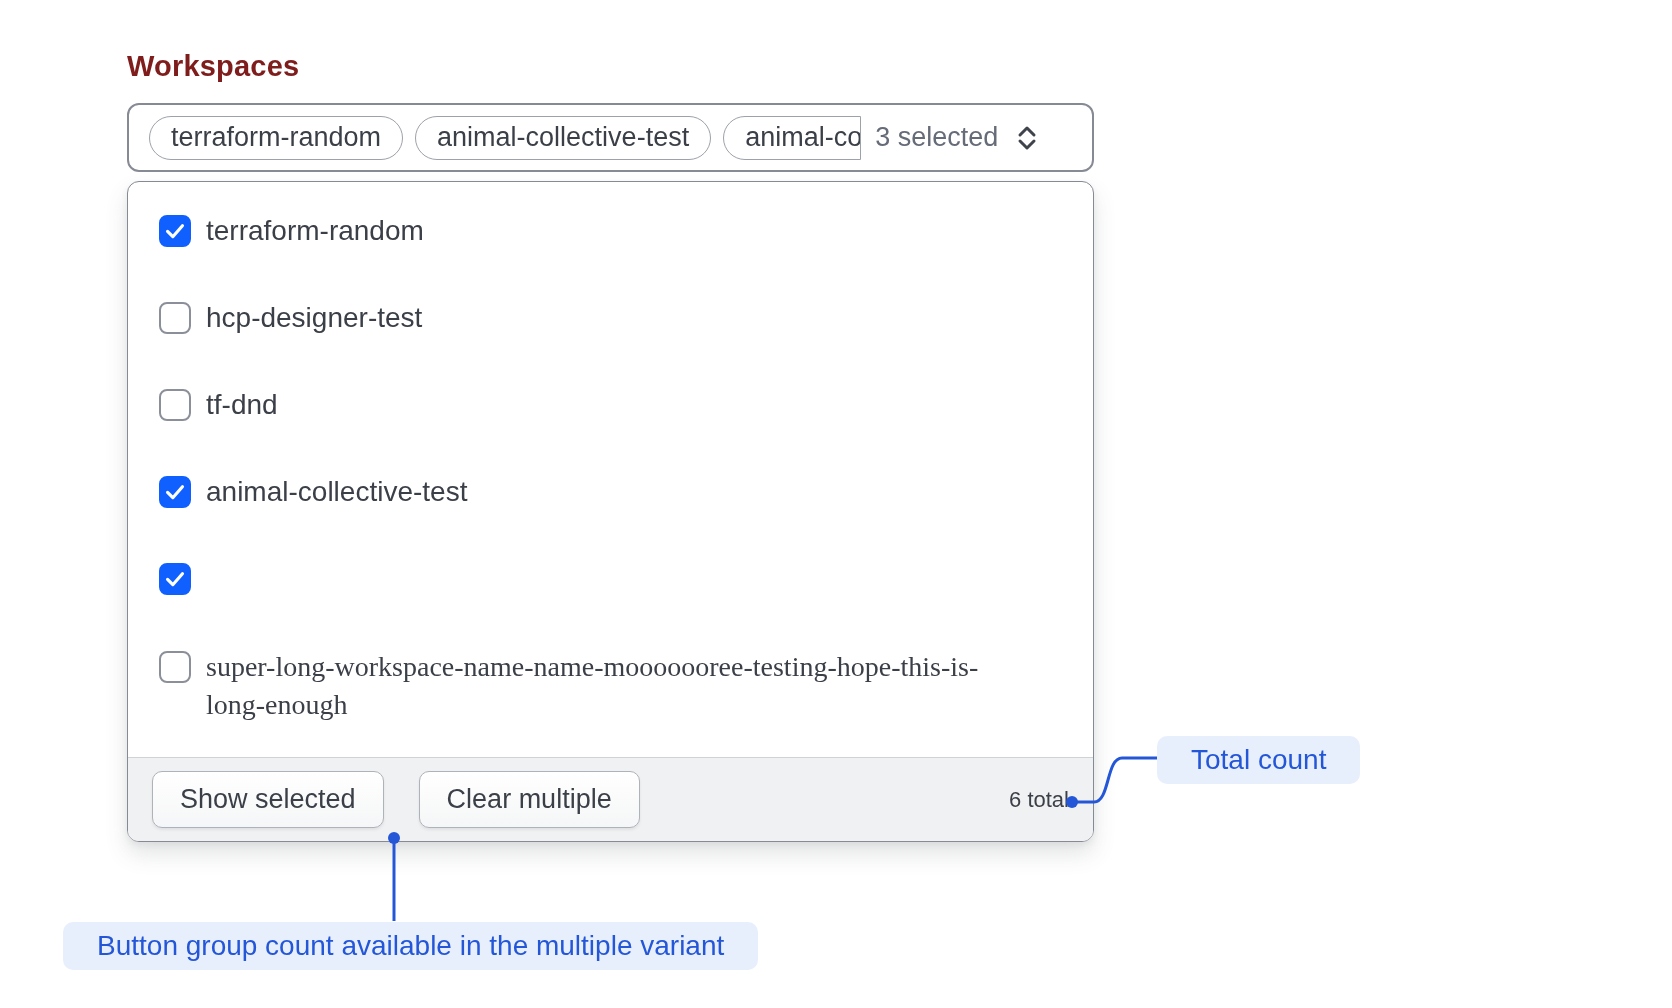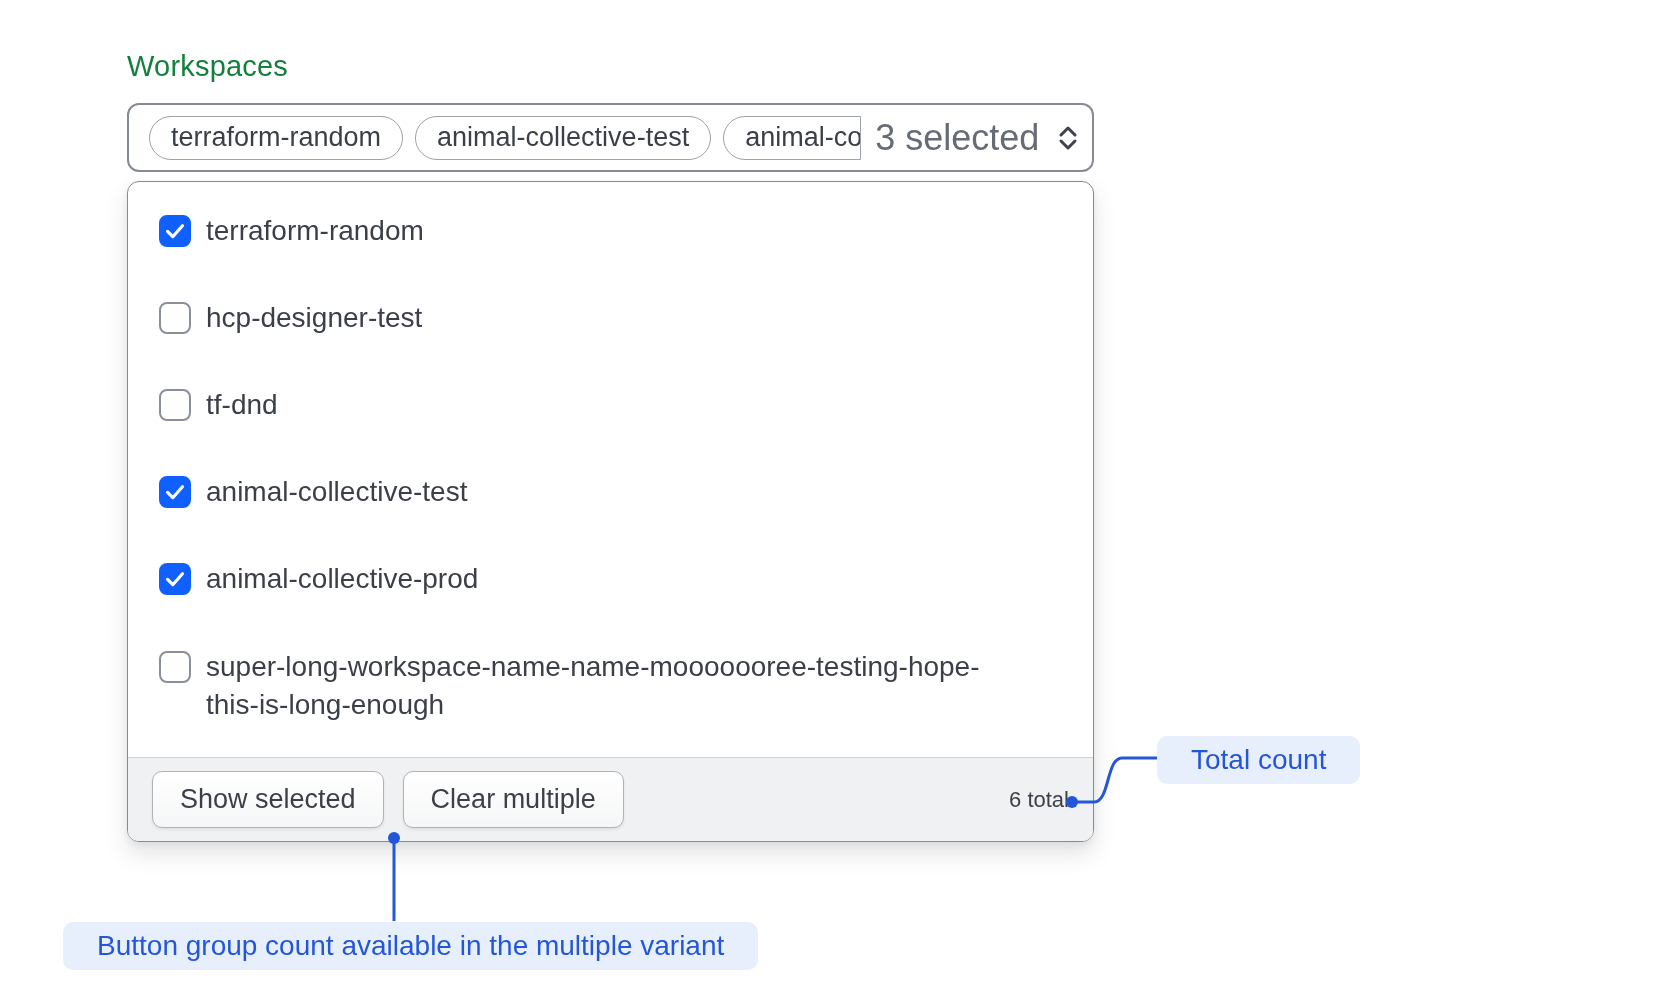--- a/index.html
+++ b/index.html
@@ -15,22 +15,22 @@
     background: #ffffff;
     overflow: hidden;
   }
 
   
   #ws-label {
     position: absolute;
     left: 127px;
     top: 50px;
     font-size: 29px;
-    font-weight: 400;
-    color: #15803d;
+    font-weight: 700;
+    color: #7f1d1d;
     letter-spacing: 0.2px;
   }
 
   
   #trigger {
     position: absolute;
     left: 127px;
     top: 103px;
     width: 967px;
     height: 69px;
@@ -56,21 +56,21 @@
     white-space: nowrap;
     flex-shrink: 0;
   }
   .tag-pill.clipped {
     width: 138px;
     padding-right: 0;
     border-radius: 22px 0 0 22px;
     overflow: hidden;
   }
   #selected-count {
-    font-size: 36px;
+    font-size: 27px;
     color: var(--text-muted, #656b77);
     white-space: nowrap;
     margin-left: 2px;
   }
   #trigger-chevron { flex-shrink: 0; margin-left: 2px; display: flex; }
 
   
   #panel {
     position: absolute;
     left: 127px;
@@ -94,20 +94,21 @@
     display: flex;
     align-items: center;
     min-height: 87px;
     padding: 0 24px 0 31px;
     gap: 15px;
     cursor: pointer;
   }
   .option.multiline {
     align-items: flex-start;
     padding-top: 26px;
+    font-family: Liberation Serif, serif;
   }
   .option.multiline .checkbox { margin-top: 3px; }
   .checkbox {
     width: 32px;
     height: 32px;
     border-radius: 8px;
     border: 2px solid #8b8f99;
     background: #ffffff;
     flex-shrink: 0;
     display: flex;
@@ -132,21 +133,21 @@
   #panel-footer {
     position: absolute;
     left: 0; right: 0; bottom: 0;
     height: 84px;
     background: var(--footer-bg, #f0f1f3);
     border-top: 1.5px solid #cfd2d7;
     border-radius: 0 0 10px 10px;
     display: flex;
     align-items: center;
     padding: 8px 24px;
-    gap: 19px;
+    gap: 35px;
   }
   .footer-btn {
     height: 57px;
     padding: 0 27px;
     font-family: inherit;
     font-size: 27px;
     color: var(--text-primary, #3b3f47);
     background: linear-gradient(180deg, #ffffff, #f5f6f7);
     border: 1.5px solid #aeb2b9;
     border-radius: 10px;
@@ -234,21 +235,20 @@
             </svg>
         </span>
         <span class="option-label">animal-collective-test</span>
       </li>
       <li class="option">
         <span class="checkbox checked">
           <svg width="32" height="32" viewBox="0 0 32 32" fill="none">
               <path d="M7.5 16.5 L13.5 22.5 L24.5 10" stroke="#ffffff" stroke-width="3.6" stroke-linecap="round" stroke-linejoin="round"></path>
             </svg>
         </span>
-        <span class="option-label">animal-collective-prod</span>
       </li>
       <li class="option multiline">
         <span class="checkbox">
           
         </span>
         <span class="option-label">super-long-workspace-name-name-mooooooree-testing-hope-this-is-long-enough</span>
       </li>
     </ul>
 
     <div id="panel-footer">

